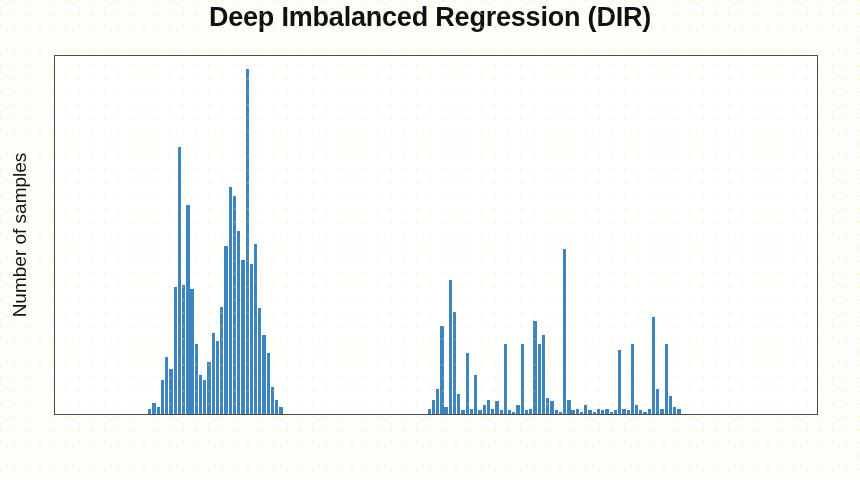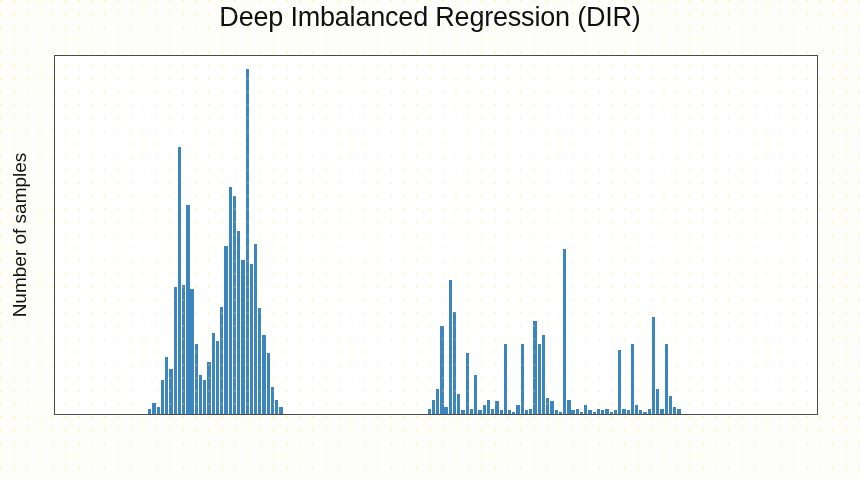--- a/index.html
+++ b/index.html
@@ -24,21 +24,21 @@
   }
 
   
   #chart-title {
     position: absolute;
     left: 0;
     top: 2px;
     width: 860px;
     text-align: center;
     font-size: 27px;
-    font-weight: 400;
+    font-weight: 700;
     color: #101010;
     font-family: "Liberation Sans", sans-serif;
     letter-spacing: -0.2px;
     white-space: nowrap;
   }
 
   
   #ylabel-wrap {
     position: absolute;
     left: 0px;

